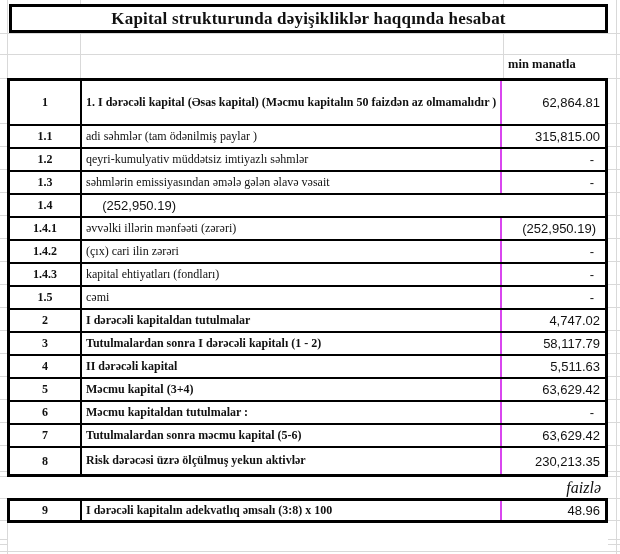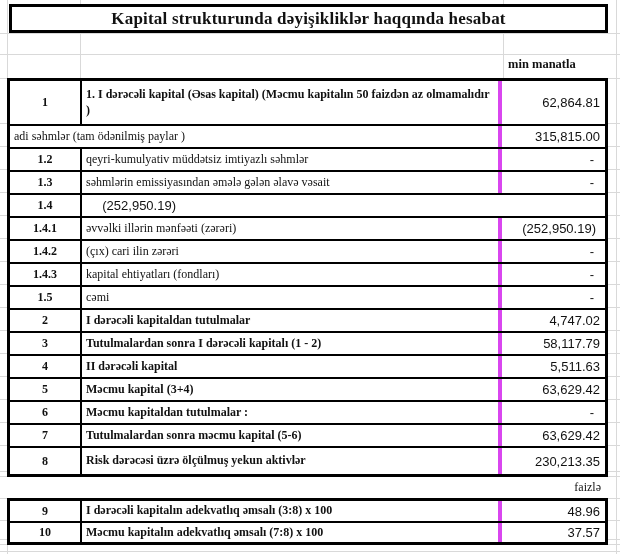--- a/index.html
+++ b/index.html
@@ -20,42 +20,42 @@
   }
   .title-box span{font-weight:bold;font-size:17px;letter-spacing:.2px;}
   
   .unit-label{
     position:absolute;left:508px;top:57px;font-weight:bold;font-size:12.5px;z-index:2;
   }
   .percent-strip{
     position:absolute;left:7px;top:477px;width:601px;height:21px;
     display:flex;align-items:center;justify-content:flex-end;
     padding-right:7px;box-sizing:border-box;
-    font-size:12px;z-index:2;background:#fff;
+    font-style:italic;font-size:16px;z-index:2;background:#fff;
   }
   
   .tbl{
     position:absolute;left:7px;width:601px;border:3px solid #000;
     box-sizing:border-box;background:#fff;z-index:2;
   }
   .t1{top:78px;}
   .t2{top:498px;}
   .row{display:flex;box-sizing:border-box;height:23px;border-bottom:2px solid #000;}
   .row:last-child{border-bottom:none;}
   .t1 .row:first-child{height:45px;}
   .t1 .row:last-child{height:26px;}
   .t2 .row:first-child{height:22px;}
   .t2 .row:last-child{height:19px;}
   .cell{box-sizing:border-box;display:flex;align-items:center;overflow:hidden;}
   .cell.num{
     width:72px;justify-content:center;border-right:2px solid #000;
     font-weight:bold;font-size:12px;flex:none;
   }
   .cell.label{
-    flex:1;border-right:4px solid #d946ef;padding:1px 3px 1px 4px;
+    flex:1;border-right:2px solid #d946ef;padding:1px 3px 1px 4px;
     font-size:12px;line-height:1.32;
   }
   .cell.label.b{font-weight:bold;}
   .cell.value{
     width:103px;flex:none;justify-content:flex-end;padding-right:5px;
     font-family:"Liberation Sans","DejaVu Sans",sans-serif;font-size:13px;
   }
   .cell.value.dash{padding-right:11px;}
   .cell.value.neg{padding-right:9px;}
 </style>
@@ -78,20 +78,21 @@
 
   <div class="unit-label">min manatla</div>
 
   <div class="tbl t1" id="table1">
       <div class="row">
         <div class="cell num">1</div>
         <div class="cell label b">1. I dərəcəli kapital (Əsas kapital) (Məcmu kapitalın 50 faizdən  az olmamalıdır )</div>
         <div class="cell value">62,864.81</div>
       </div>
       <div class="row">
+        <div class="cell num">1.1</div>
         <div class="cell label">adi səhmlər (tam ödənilmiş paylar )</div>
         <div class="cell value">315,815.00</div>
       </div>
       <div class="row">
         <div class="cell num">1.2</div>
         <div class="cell label">qeyri-kumulyativ müddətsiz imtiyazlı səhmlər</div>
         <div class="cell value dash">-</div>
       </div>
       <div class="row">
         <div class="cell num">1.3</div>
@@ -159,25 +160,20 @@
       </div>
     </div>
 
   <div class="percent-strip">faizlə</div>
 
   <div class="tbl t2" id="table2">
       <div class="row">
         <div class="cell num">9</div>
         <div class="cell label b">I dərəcəli  kapitalın  adekvatlıq əmsalı (3:8) x 100</div>
         <div class="cell value">48.96</div>
-      </div>
-      <div class="row">
-        <div class="cell num">10</div>
-        <div class="cell label b">Məcmu kapitalın  adekvatlıq  əmsalı (7:8) x 100</div>
-        <div class="cell value">37.57</div>
       </div>
     </div>
 
 <div class="gl h" style="top: 78px; left: 0px; width: 7px;"></div>
     <div class="gl h" style="top: 78px; left: 608px; width: 12px;"></div>
     <div class="gl h" style="top: 123px; left: 0px; width: 7px;"></div>
     <div class="gl h" style="top: 123px; left: 608px; width: 12px;"></div>
     <div class="gl h" style="top: 146px; left: 0px; width: 7px;"></div>
     <div class="gl h" style="top: 146px; left: 608px; width: 12px;"></div>
     <div class="gl h" style="top: 169px; left: 0px; width: 7px;"></div>

